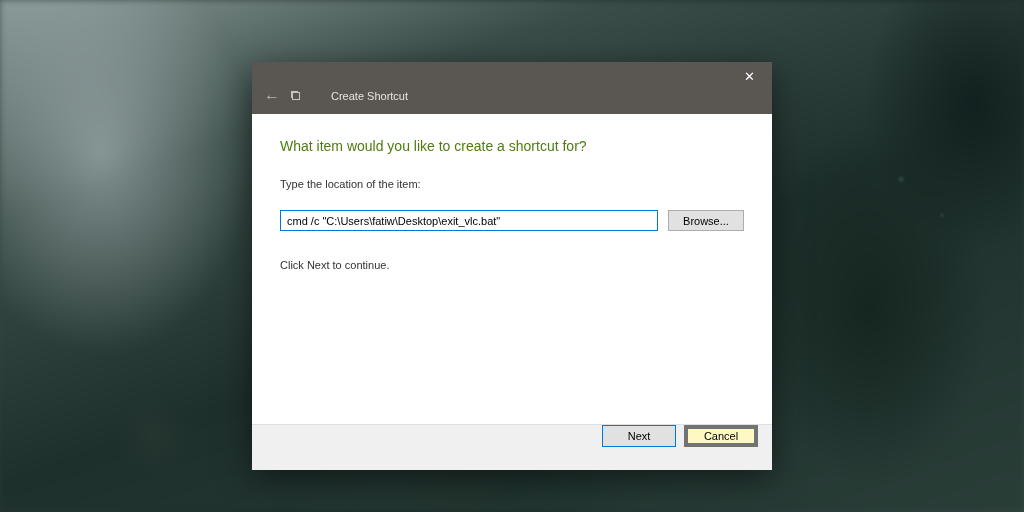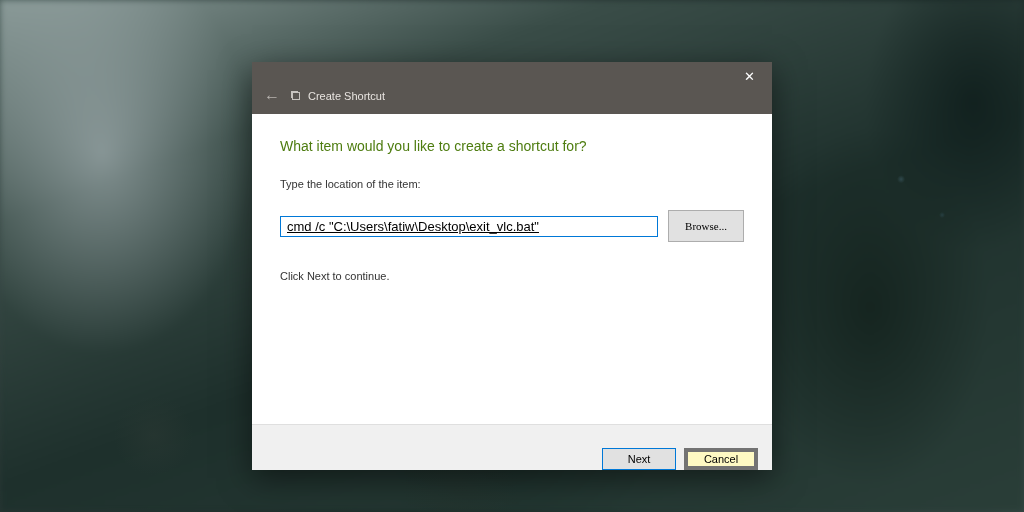--- a/index.html
+++ b/index.html
@@ -74,20 +74,21 @@
       top: -2px;
       width: 6px;
       height: 6px;
       border-left: 1px solid #c8c4c0;
       border-top: 1px solid #c8c4c0;
     }
     .title-text {
       color: #e8e4e0;
       font-size: 11px;
       margin-top: 16px;
+      margin-left: 23px;
     }
     .close-btn {
       position: absolute;
       right: 0;
       top: 0;
       width: 45px;
       height: 28px;
       color: #fff;
       font-size: 13px;
       display: flex;
@@ -120,43 +121,42 @@
       display: flex;
       gap: 10px;
       align-items: center;
       margin-bottom: 28px;
     }
     .location-input {
       flex: 1;
       height: 21px;
       border: 1px solid #0078d7;
       padding: 0 6px;
-      font-size: 13px;
+      font-size: 11px;
       font-family: inherit;
       outline: none;
       background: #fff;
-      text-decoration: underline;
     }
     .browse-btn {
       width: 76px;
-      height: 32px;
+      height: 21px;
       background: #e1e1e1;
       border: 1px solid #adadad;
       font-size: 11px;
-      font-family: Liberation Serif, serif;
+      font-family: Liberation Sans, sans-serif;
       cursor: pointer;
     }
     .continue-text {
       color: #333;
     }
     .footer {
       height: 46px;
       display: flex;
       justify-content: flex-end;
-      align-items: flex-end;
+      align-items: flex-start;
       gap: 8px;
       padding: 0 14px;
       border-top: 1px solid #dfdfdf;
       background: #f0f0f0;
     }
     .footer-btn {
       width: 74px;
       height: 22px;
       background: #fef9c3;
       border: 4px solid #737373;

